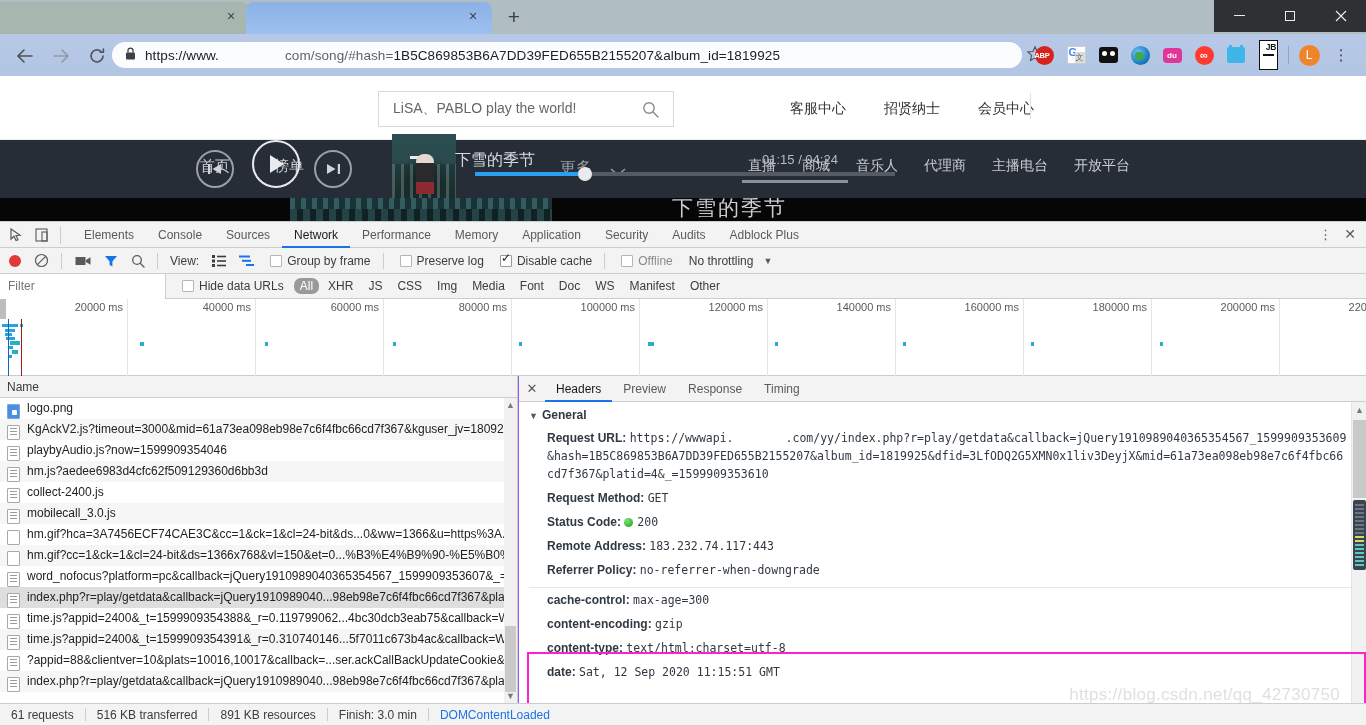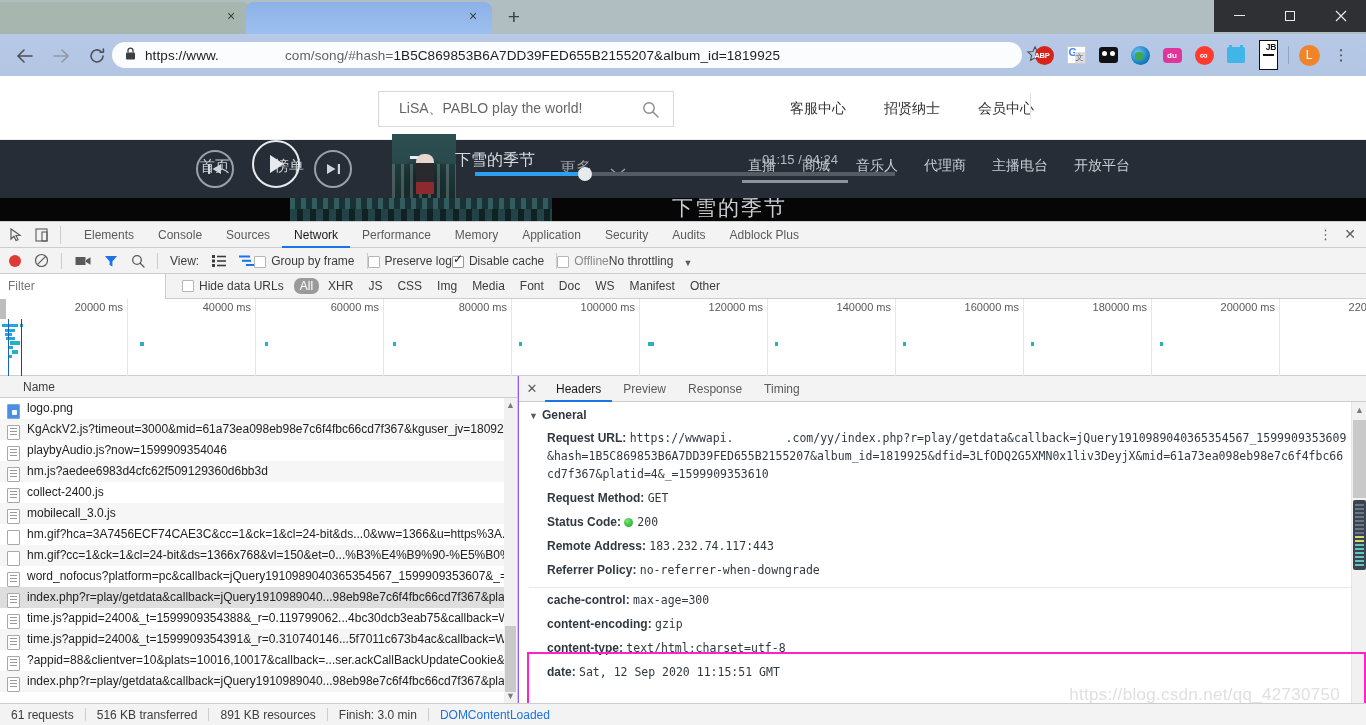--- a/index.html
+++ b/index.html
@@ -114,21 +114,21 @@
   }
   .site-header{
     position:absolute; left:0; top:0; width:1366px; height:64px; background:#fff;
     border-bottom:1px solid #ededed;
   }
   .search-box{
     position:absolute; left:378px; top:15px; width:296px; height:36px;
     border:1px solid #d8d8d8; background:#fff;
   }
   .search-box input{
-    position:absolute; left:20px; top:0; width:230px; height:34px; border:0; outline:0;
+    position:absolute; left:14px; top:0; width:230px; height:34px; border:0; outline:0;
     font-size:14px; color:#666; background:transparent; font-family:"Liberation Sans",sans-serif;
   }
   .search-box .mag{ position:absolute; right:14px; top:9px; color:#888; }
   .hdr-links{ position:absolute; left:790px; top:24px; display:flex; align-items:center; }
   .hdr-links a{ color:#333; font-size:14px; text-decoration:none; margin-right:38px; }
   .hdr-sep{ position:absolute; left:1030px; top:17px; width:1px; height:26px; background:#e3e3e3; }
   .login-btn{
     position:absolute; left:1070px; top:94px; width:55px; height:31px; background:#2b9ff0;
     color:#fff; font-size:14px; text-align:center; line-height:31px; border-radius:2px;
   }
@@ -244,21 +244,21 @@
   }
   .rec-dot{ width:12px;height:12px;border-radius:50%;background:#e03a36; margin-left:9px; }
   .ctl-ico{ margin-left:13px; color:#5a5a5a; display:flex; align-items:center; }
   .ctl-sep{ width:1px;height:16px;background:#cdcdcd; margin-left:12px; }
   .ctl-label{ margin-left:12px; color:#3c3c3c; }
   .cbx{ width:12px;height:12px;border:1px solid #9a9a9a; background:#fff; display:inline-block;
     vertical-align:-2px; margin-right:5px; border-radius:1px; position:relative;}
   .cbx.on{ background:#fff; }
   .cbx.on::after{ content:"✓"; position:absolute; left:0px; top:-5px; font-size:12px; color:#222; }
   .cbx.dim{ border-color:#b6b6b6; }
-  .ctl-item{ margin-left:0; display:flex; align-items:flex-end; color:#3c3c3c; white-space:nowrap;}
+  .ctl-item{ margin-left:16px; display:flex; align-items:center; color:#3c3c3c; white-space:nowrap;}
   .ctl-item.muted{ color:#8a8a8a; }
   .caret-dn{ margin-left:10px; color:#5a5a5a; font-size:9px; }
 
   .dt-filterbar{
     position:absolute; left:0; top:52px; width:1366px; height:25px;
     background:#f3f3f3; border-bottom:1px solid #cdcdcd;
     display:flex; align-items:center; font-size:12px;
   }
   .filter-input{
     width:166px; height:25px; border:0; border-right:1px solid #cdcdcd; outline:0;
@@ -285,21 +285,21 @@
   .ov-vline-blue{ position:absolute; top:20px; width:1px; height:57px; background:#1565c0; }
   .ov-vline-red{ position:absolute; top:20px; width:1px; height:57px; background:#9b1c1c; }
 
   
   .reqlist{
     position:absolute; left:0; top:154px; width:518px; height:327px;
     border-right:1px solid #cdcdcd; background:#fff; overflow:hidden;
   }
   .rl-head{
     height:22px; background:#f3f3f3; border-bottom:1px solid #cdcdcd;
-    font-size:12px; color:#3c3c3c; line-height:22px; padding-left:23px;
+    font-size:12px; color:#3c3c3c; line-height:22px; padding-left:7px;
   }
   .rl-row{
     height:21px; line-height:21px; font-size:12px; color:#222;
     display:flex; align-items:flex-end; white-space:nowrap; overflow:hidden;
     padding-left:7px;
   }
   .rl-row.alt{ background:#f6f6f6; }
   .rl-row.sel{ background:#dedede; }
   .fi{ width:13px;height:15px;margin-right:7px;flex:none;
        border:1px solid #a8a8a8; background:#fff; position:relative; border-radius:1px;}

